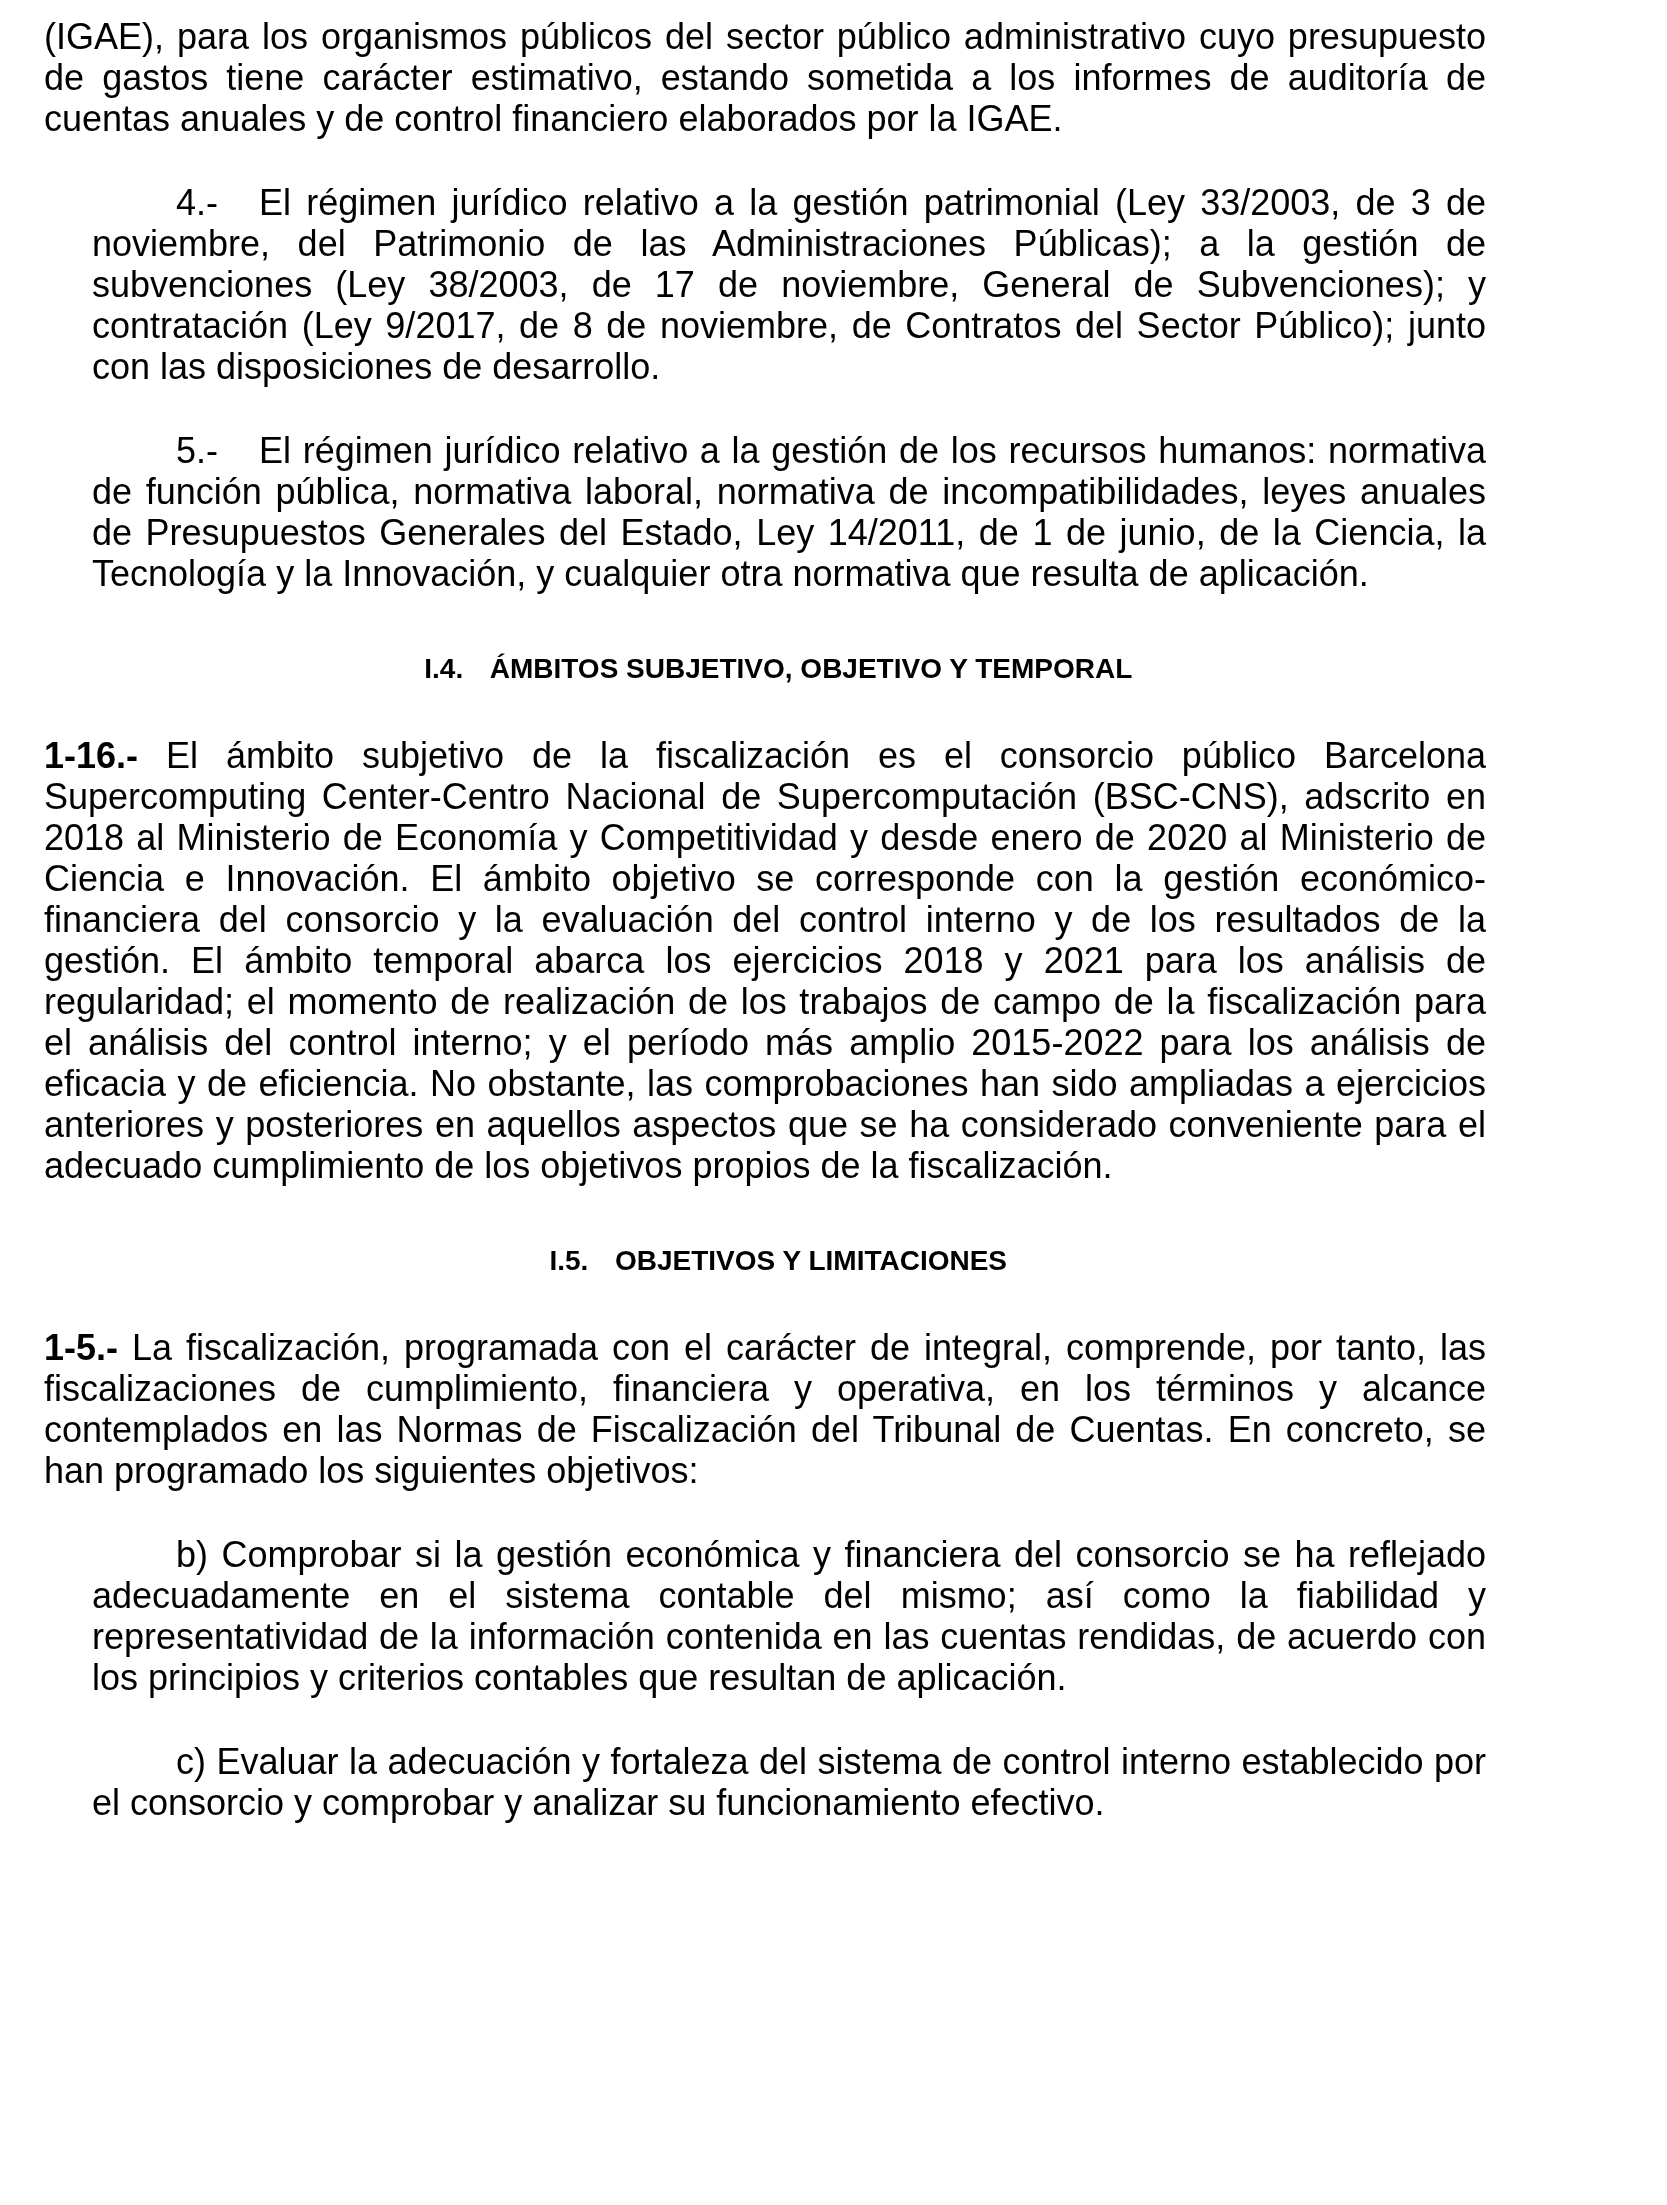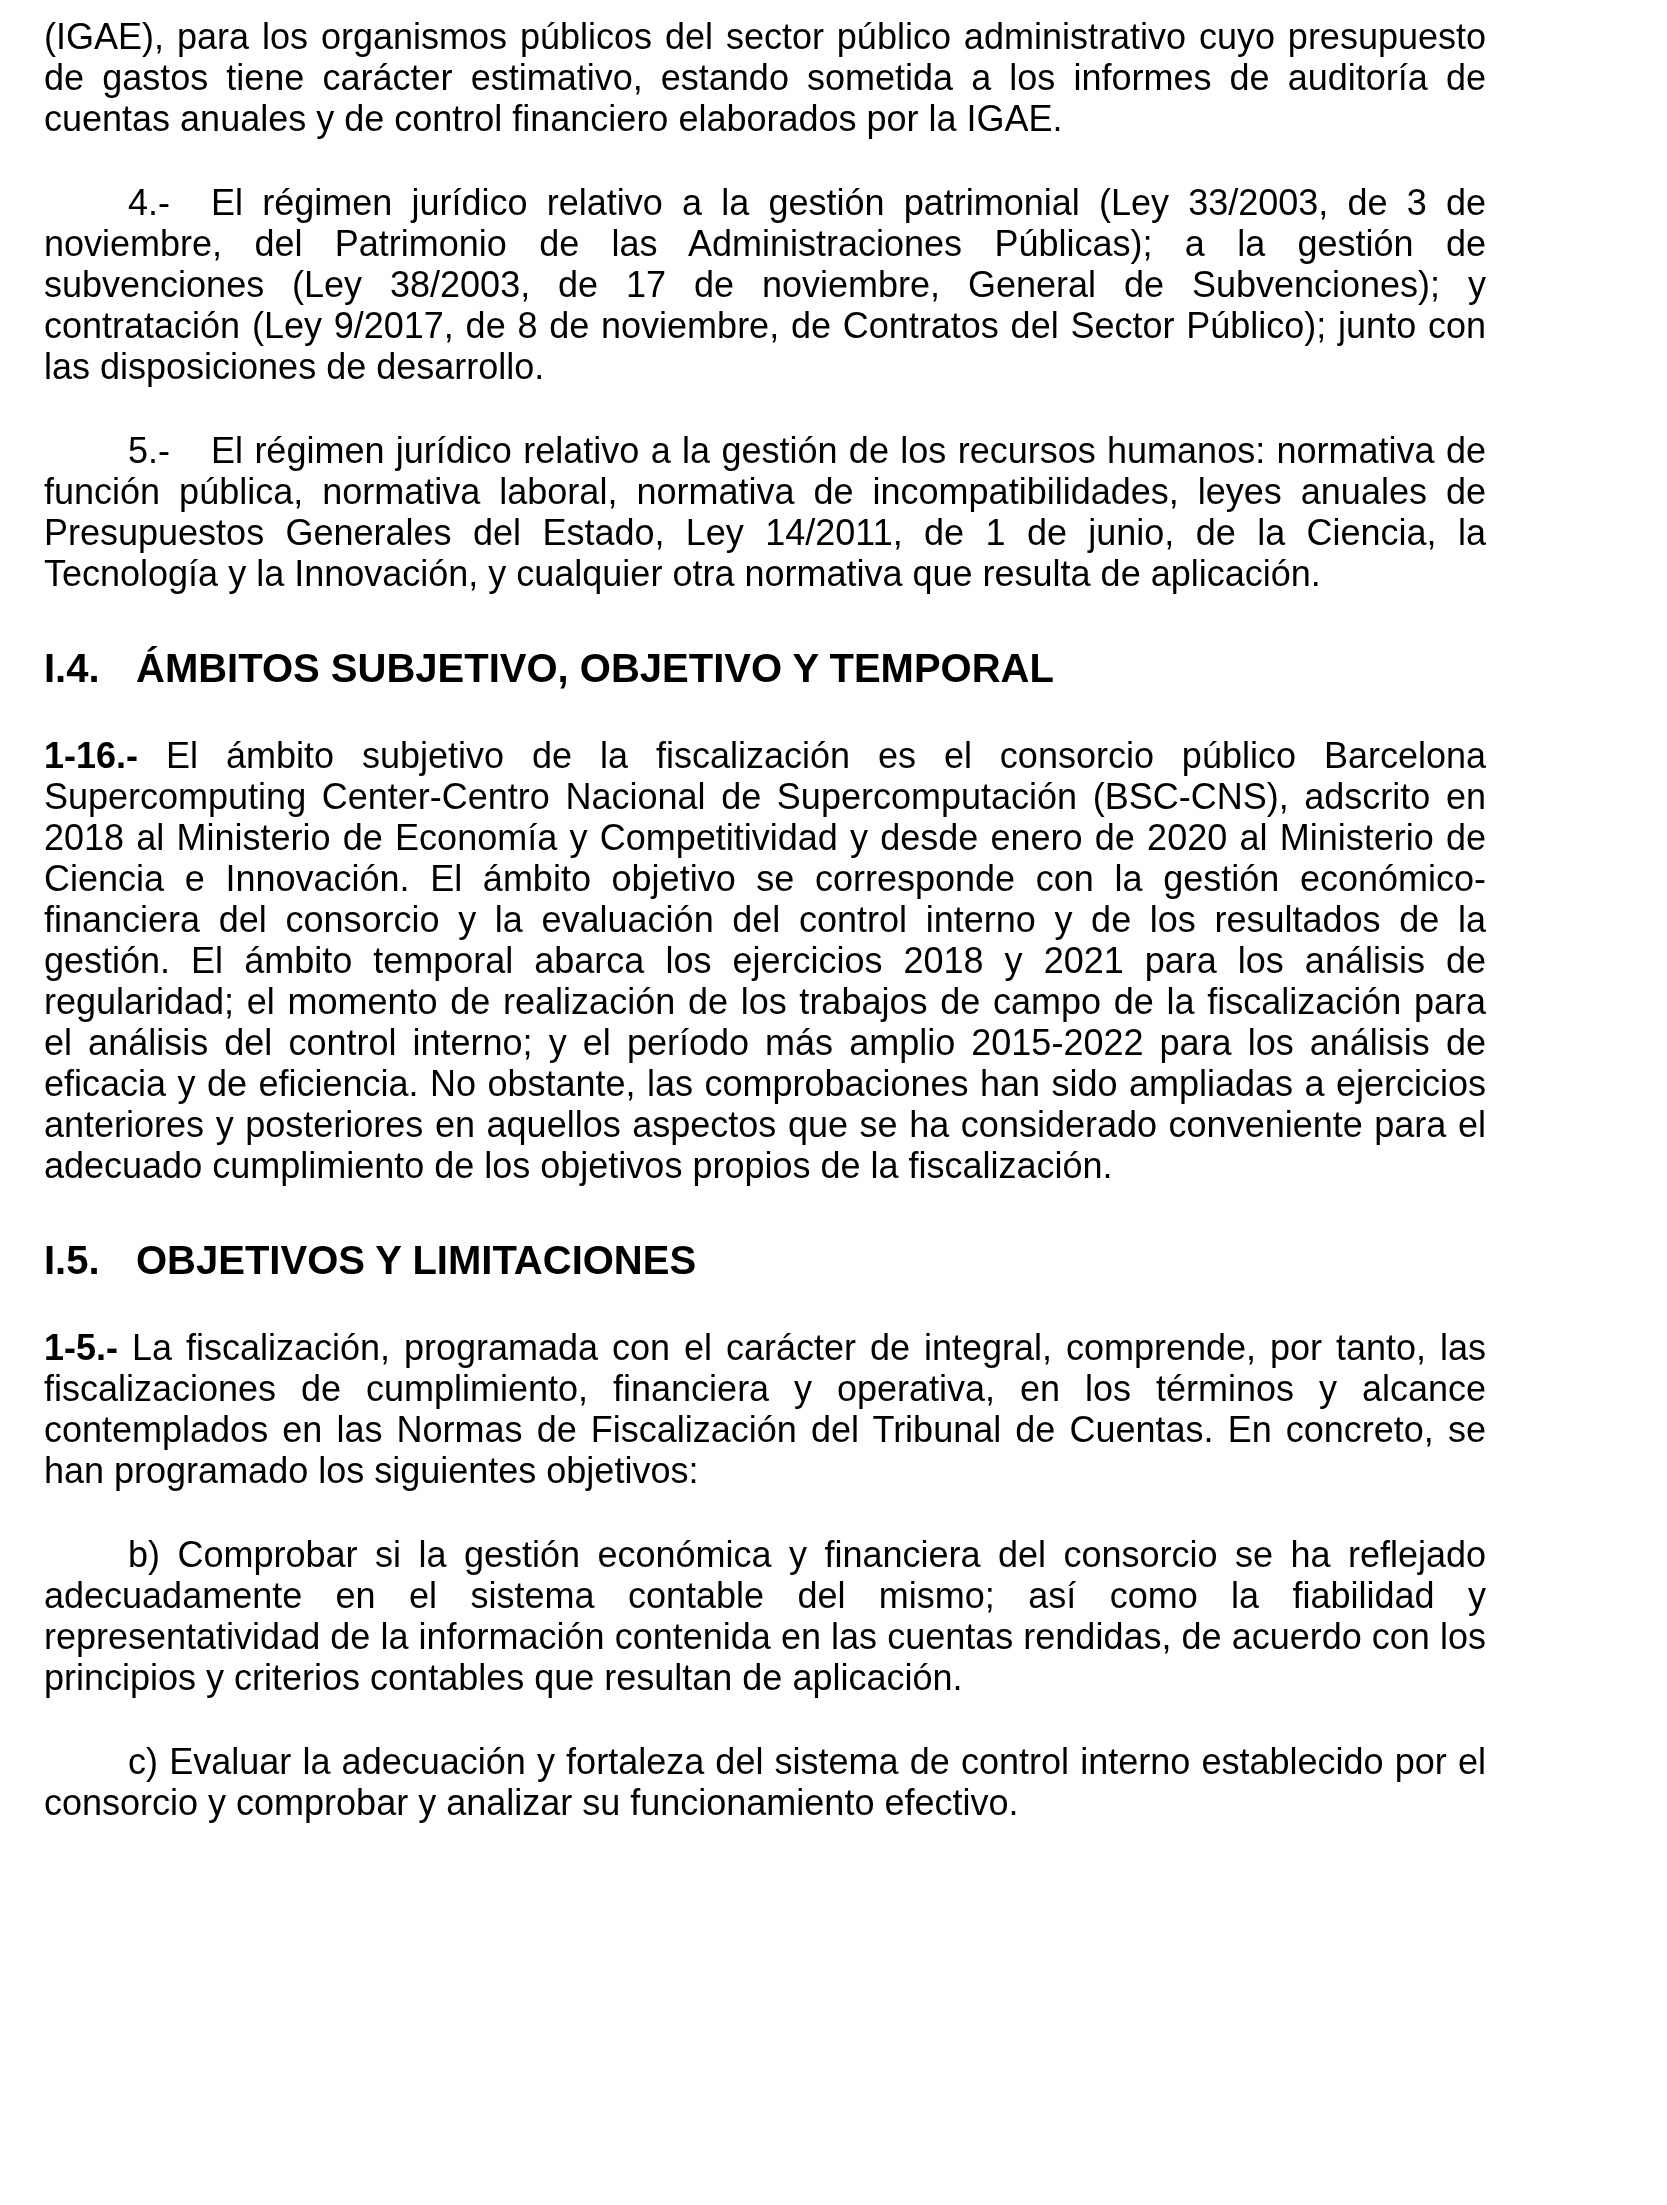--- a/index.html
+++ b/index.html
@@ -24,31 +24,32 @@
     text-align: justify;
     overflow: hidden;
     hyphens: none;
     -webkit-hyphens: none;
   }
   .para {
     margin: 0 0 43px 0;
   }
   .indent {
     text-indent: 84px;
+    margin-left: 48px;
   }
   .tab-num {
     display: inline-block;
     width: 83px;
     text-indent: 0;
   }
   .heading {
-    font-size: 40px;
+    font-size: 28px;
     line-height: 41px;
     font-weight: bold;
-    text-align: left;
+    text-align: center;
     margin: 54px 0 46px 0;
   }
   .h-num {
     display: inline-block;
     width: 92px;
     text-indent: 0;
   }
   .lead {
     font-weight: bold;
   }

